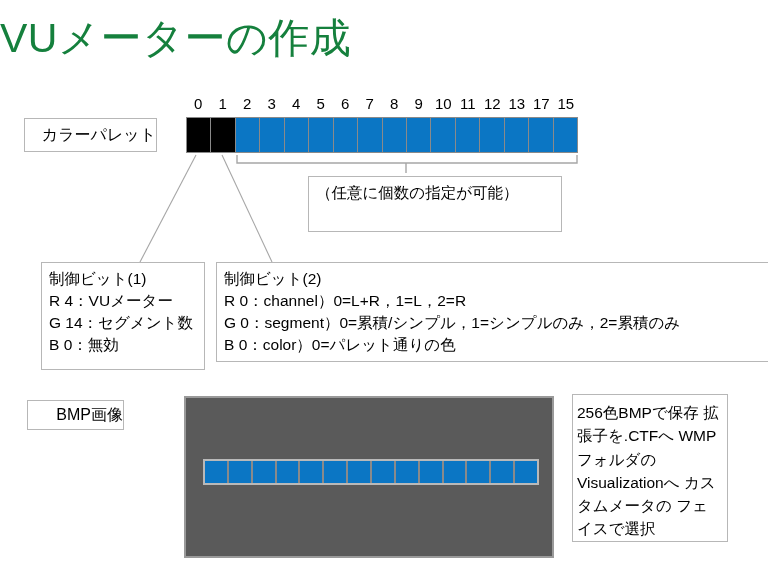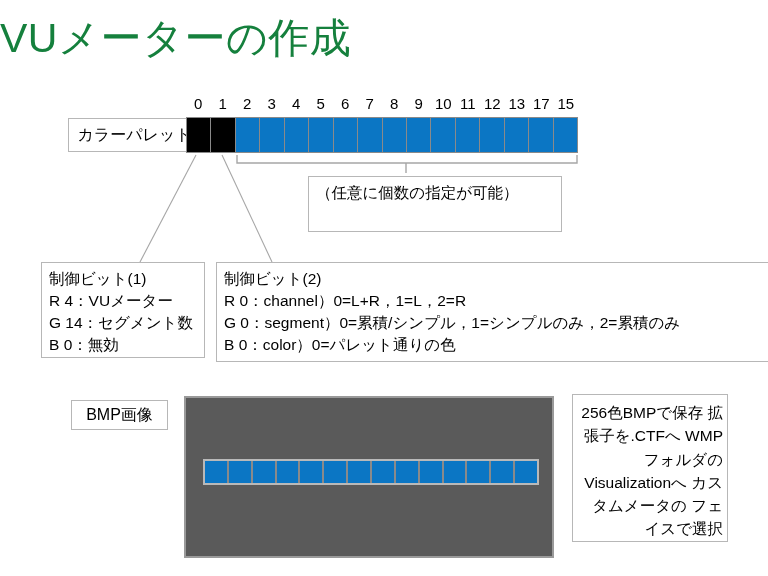--- a/index.html
+++ b/index.html
@@ -38,24 +38,23 @@
   .box {
     position: absolute;
     box-sizing: border-box;
     border: 1px solid #b7b7b7;
     background: #ffffff;
     color: #000;
   }
   .box-label {
     display: flex;
     align-items: center;
-    justify-content: center;
+    justify-content: flex-end;
     font-size: 16px;
     white-space: nowrap;
-    margin-left: 44px;
   }
   .box-text {
     padding: 5px 7px 4px 7px;
     font-size: 15.5px;
     line-height: 1.42;
   }
   .box-text .ln { white-space: nowrap; display: block; }
 
   
   .palette-numbers {
@@ -193,21 +192,21 @@
 
   <svg class="connector">
     <line x1="196" y1="155" x2="140" y2="262" stroke="#A6A6A6" stroke-width="1.1"></line>
     <line x1="222" y1="155" x2="272" y2="262" stroke="#A6A6A6" stroke-width="1.1"></line>
   </svg>
 
   <div class="box box-text" style="left:308px; top:176px; width:254px; height:56px;">
     <span class="ln">（任意に個数の指定が可能）</span>
   </div>
 
-  <div class="box box-text" style="left:41px; top:262px; width:164px; height:96px;">
+  <div class="box box-text" style="left:41px; top:262px; width:164px; height:108px;">
     <span class="ln">制御ビット(1)</span>
     <span class="ln">R 4：VUメーター</span>
     <span class="ln">G 14：セグメント数</span>
     <span class="ln">B 0：無効</span>
   </div>
 
   <div class="box box-text" style="left:216px; top:262px; width:613px; height:100px;">
     <span class="ln">制御ビット(2)</span>
     <span class="ln">R 0：channel）0=L+R，1=L，2=R</span>
     <span class="ln">G 0：segment）0=累積/シンプル，1=シンプルのみ，2=累積のみ</span>
@@ -230,21 +229,21 @@
         <div class="seg" style="background: rgb(11, 118, 196);"></div>
         <div class="seg" style="background: rgb(11, 118, 196);"></div>
         <div class="seg" style="background: rgb(11, 118, 196);"></div>
         <div class="seg" style="background: rgb(11, 118, 196);"></div>
         <div class="seg" style="background: rgb(11, 118, 196);"></div>
         <div class="seg" style="background: rgb(11, 118, 196);"></div>
         <div class="seg" style="background: rgb(11, 118, 196);"></div>
       </div>
   </div>
 
-  <div class="box" style="left:572px; top:394px; width:156px; height:148px; padding:6px 4px; text-align:right; font-size:15.5px; line-height:1.5;">
+  <div class="box" style="left:572px; top:394px; width:156px; height:148px; padding:6px 4px; text-align:left; font-size:15.5px; line-height:1.5;">
     <span class="ln">256色BMPで保存</span>
     <span class="ln">拡張子を.CTFへ</span>
     <span class="ln">WMPフォルダの</span>
     <span class="ln">Visualizationへ</span>
     <span class="ln">カスタムメータの</span>
     <span class="ln">フェイスで選択</span>
   </div>
 
 </div>
 

